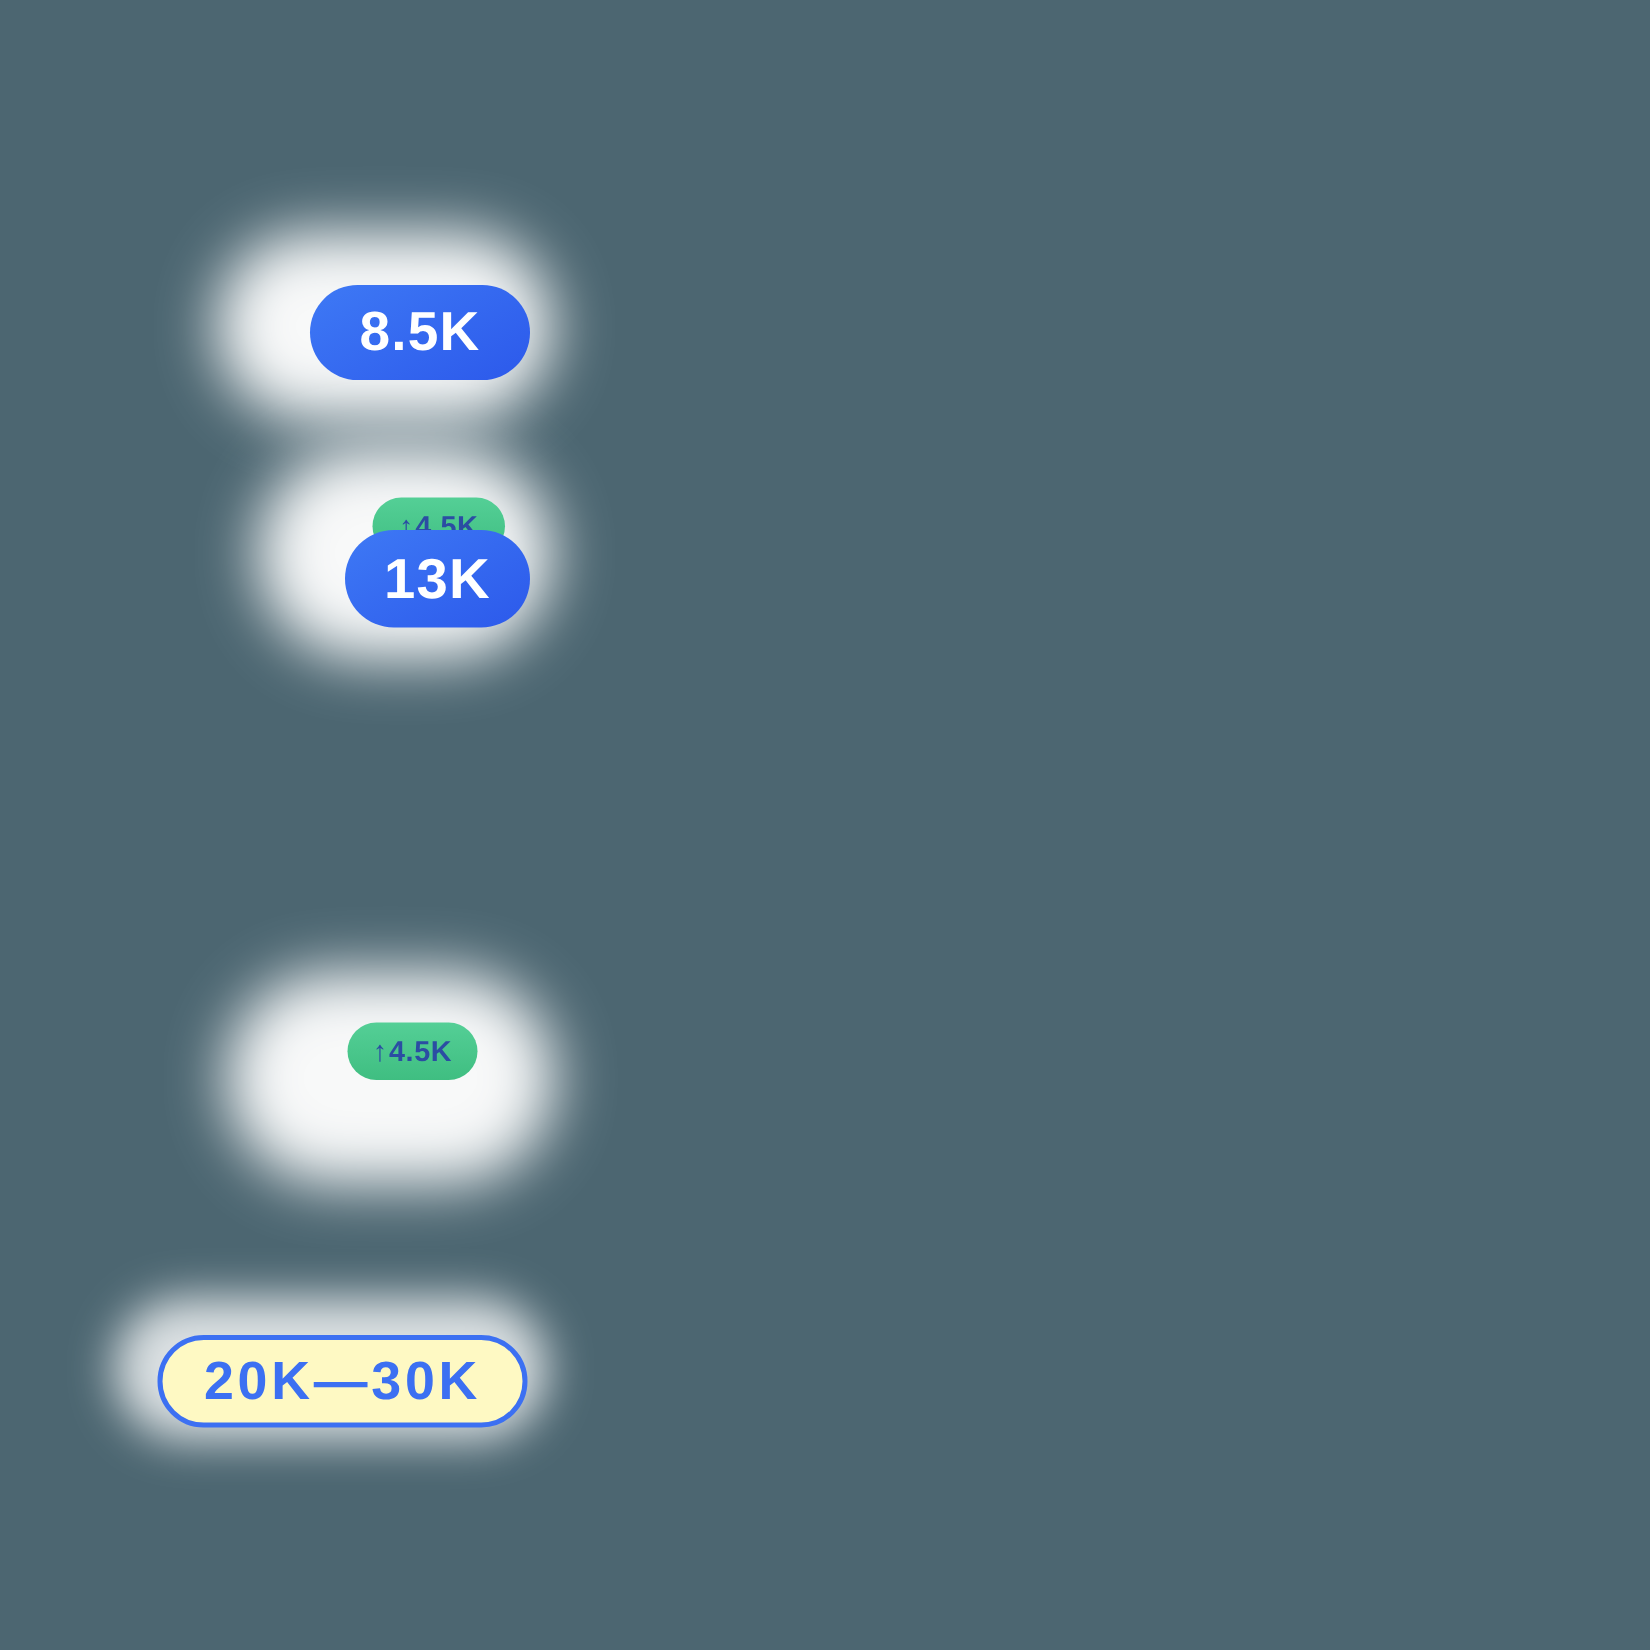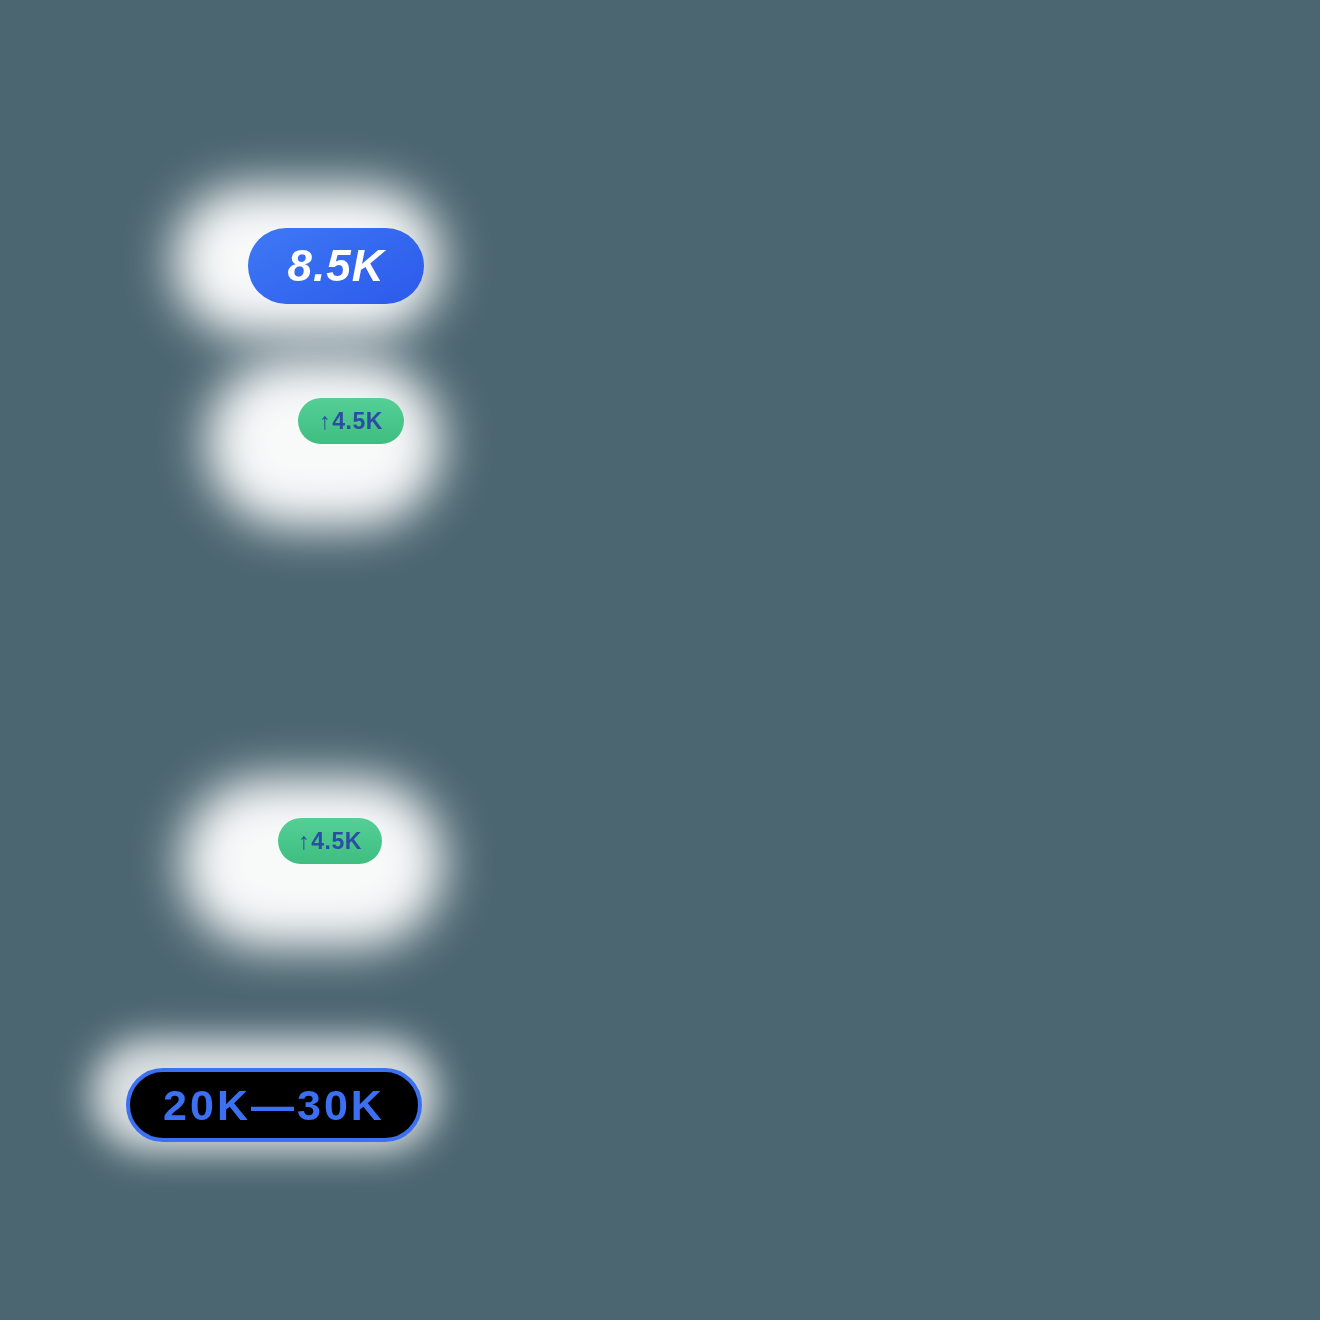--- a/index.html
+++ b/index.html
@@ -32,21 +32,20 @@
     align-items: center;
     justify-content: center;
     border-radius: 999px;
     box-sizing: border-box;
   }
   .pill.solid {
     background: linear-gradient(150deg, var(--blue-gradient-start, #3E79F5) 0%, var(--blue-gradient-end, #2C59EB) 100%);
     color: var(--value-text, #ffffff);
     font-weight: bold;
     letter-spacing: 1px;
-    font-style: italic;
   }
   .p1 { left: 248px; top: 228px; width: 176px; height: 76px; font-size: 44px; z-index: 3; }
   .p2 { left: 276px; top: 424px; width: 148px; height: 78px; font-size: 45px; z-index: 3; }
   .p3 { left: 236px; top: 844px; width: 190px; height: 78px; font-size: 45px; z-index: 3; }
 
   .delta {
     position: absolute;
     display: flex;
     align-items: center;
     justify-content: center;
@@ -57,21 +56,21 @@
     font-size: 23px;
     letter-spacing: 0.5px;
     z-index: 2;
   }
   .delta .arrow { font-weight: bold; margin-right: 1px; }
   .d2 { left: 298px; top: 398px; width: 106px; height: 46px; }
   .d3 { left: 278px; top: 818px; width: 104px; height: 46px; }
 
   .pill.outline {
     left: 126px; top: 1068px; width: 296px; height: 74px;
-    background: #000000;
+    background: #fef9c3;
     border: 4px solid var(--outline-blue, #3C70F2);
     color: var(--outline-blue, #3C70F2);
     font-weight: bold;
     font-size: 43px;
     letter-spacing: 3px;
     z-index: 3;
   }
 </style>
 </head>
 <body>
@@ -81,20 +80,23 @@
   <div class="glow g1"></div>
   <div class="pill solid p1">
     <span>8.5K</span>
   </div>
 
   <div class="glow g2"></div>
   <div class="delta d2">
     <span class="arrow">↑</span>
     <span>4.5K</span>
   </div>
+  <div class="pill solid p2">
+    <span>13K</span>
+  </div>
 
   <div class="glow g3"></div>
   <div class="delta d3">
     <span class="arrow">↑</span>
     <span>4.5K</span>
   </div>
 
   <div class="glow g4"></div>
   <div class="pill outline">
     <span>20K—30K</span>

